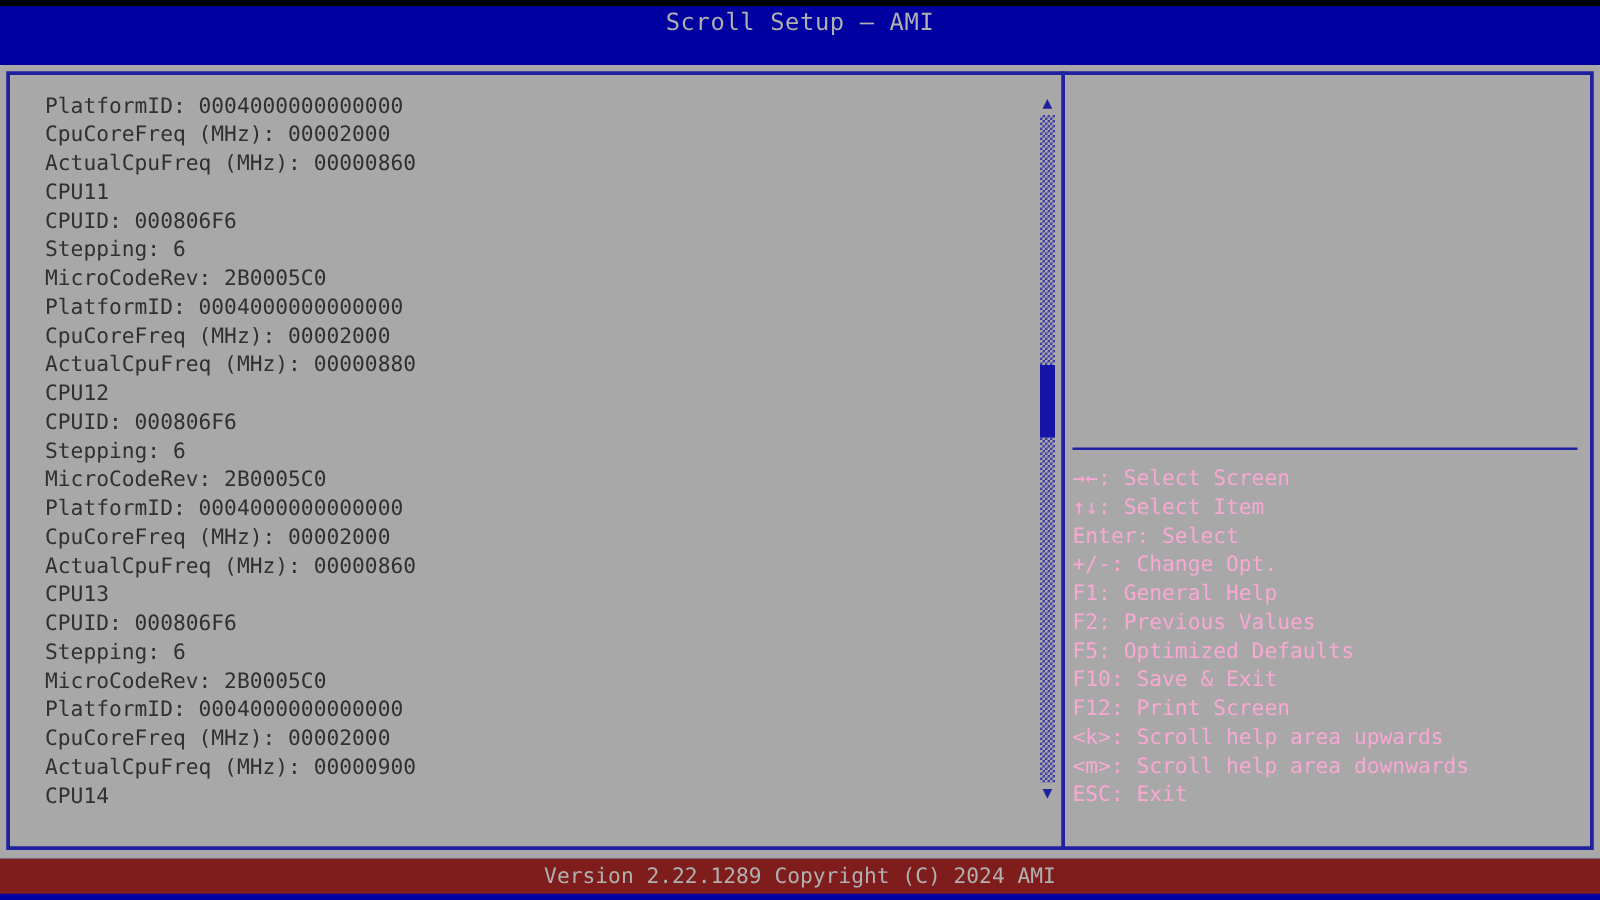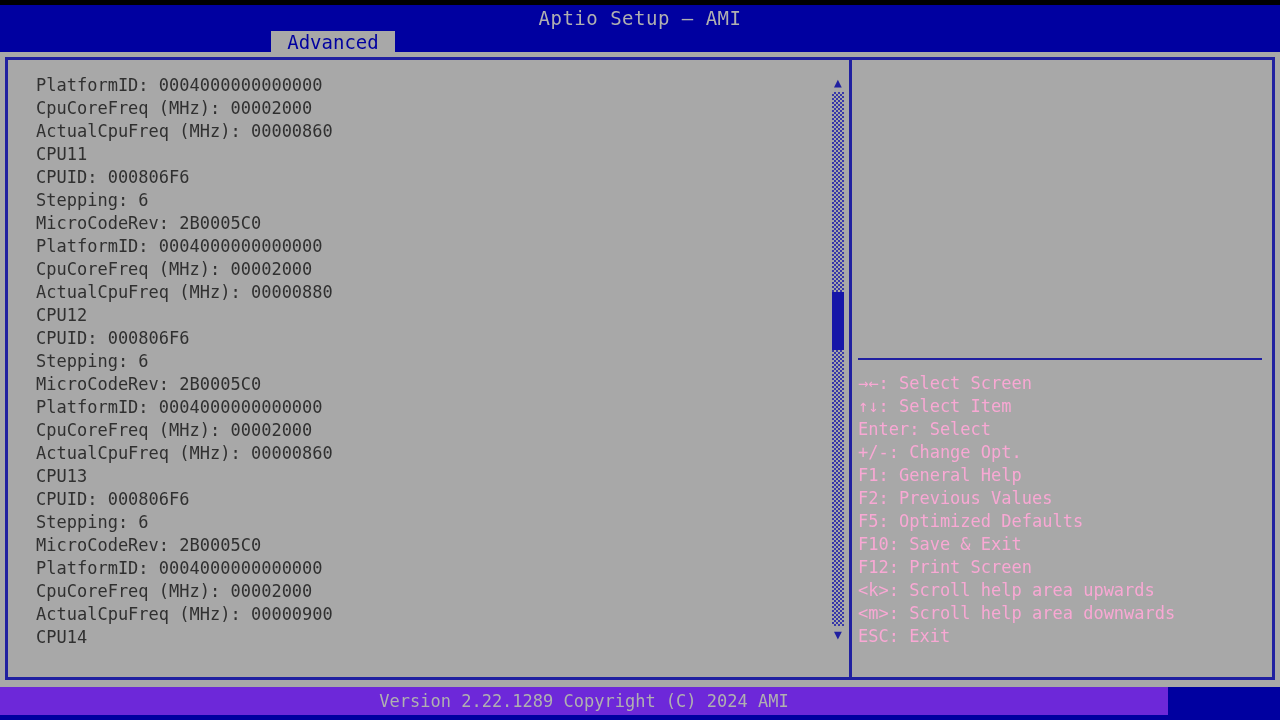--- a/index.html
+++ b/index.html
@@ -155,41 +155,38 @@
     font-size: 17px;
     line-height: 23px;
     white-space: pre;
   }
   .help-list .hrow { height: 23px; }
 
   
   .footer {
     position: absolute;
     left: 0; top: 687px;
-    width: 1168px; height: 28px;
-    background: #6d28d9;
+    width: 1280px; height: 28px;
+    background: #7f1d1d;
     color: #b0b0b0;
     font-size: 17px;
     line-height: 29px;
     text-align: center;
     white-space: pre;
   }
 </style>
 </head>
 <body>
 
 <div id="screen">
 
   <div class="strip-top"></div>
 
-  <div class="titlebar">Aptio Setup – AMI</div>
-
-  <div class="tabrow">
-    <div class="tab">Advanced</div>
-  </div>
+  <div class="titlebar">Scroll Setup – AMI</div>
+
 
   <div class="body-area"></div>
 
   <div class="frame"></div>
   <div class="vsep"></div>
 
   <div class="list" id="main-list"><div class="row">PlatformID: 0004000000000000</div><div class="row">CpuCoreFreq (MHz): 00002000</div><div class="row">ActualCpuFreq (MHz): 00000860</div><div class="row">CPU11</div><div class="row">CPUID: 000806F6</div><div class="row">Stepping: 6</div><div class="row">MicroCodeRev: 2B0005C0</div><div class="row">PlatformID: 0004000000000000</div><div class="row">CpuCoreFreq (MHz): 00002000</div><div class="row">ActualCpuFreq (MHz): 00000880</div><div class="row">CPU12</div><div class="row">CPUID: 000806F6</div><div class="row">Stepping: 6</div><div class="row">MicroCodeRev: 2B0005C0</div><div class="row">PlatformID: 0004000000000000</div><div class="row">CpuCoreFreq (MHz): 00002000</div><div class="row">ActualCpuFreq (MHz): 00000860</div><div class="row">CPU13</div><div class="row">CPUID: 000806F6</div><div class="row">Stepping: 6</div><div class="row">MicroCodeRev: 2B0005C0</div><div class="row">PlatformID: 0004000000000000</div><div class="row">CpuCoreFreq (MHz): 00002000</div><div class="row">ActualCpuFreq (MHz): 00000900</div><div class="row">CPU14</div></div>
 
   <div class="scrollbar">
     <div class="sb-arrow sb-up">▲</div>

